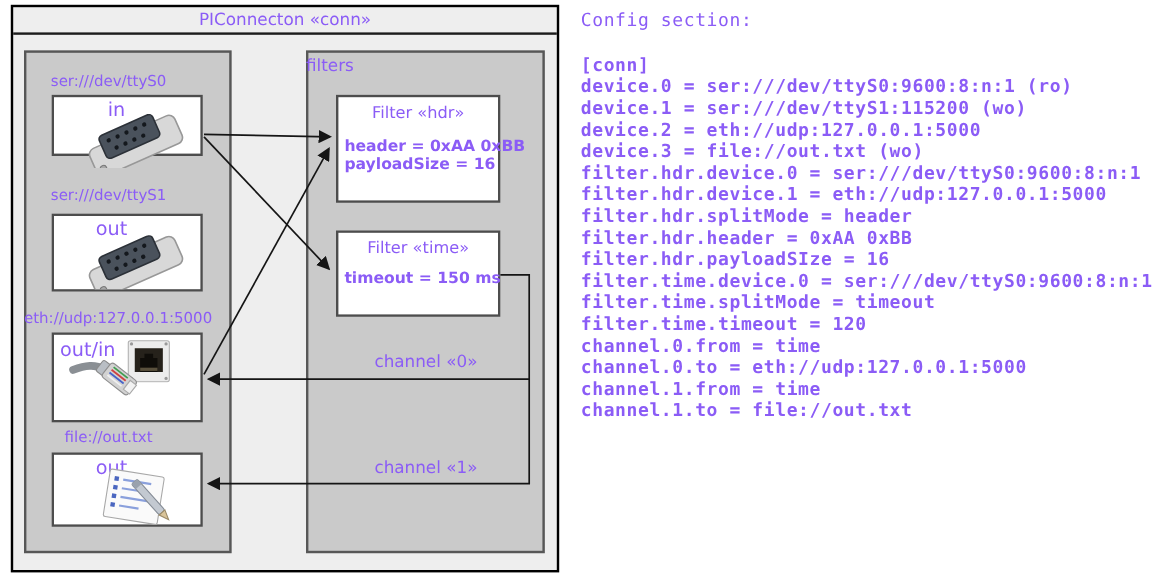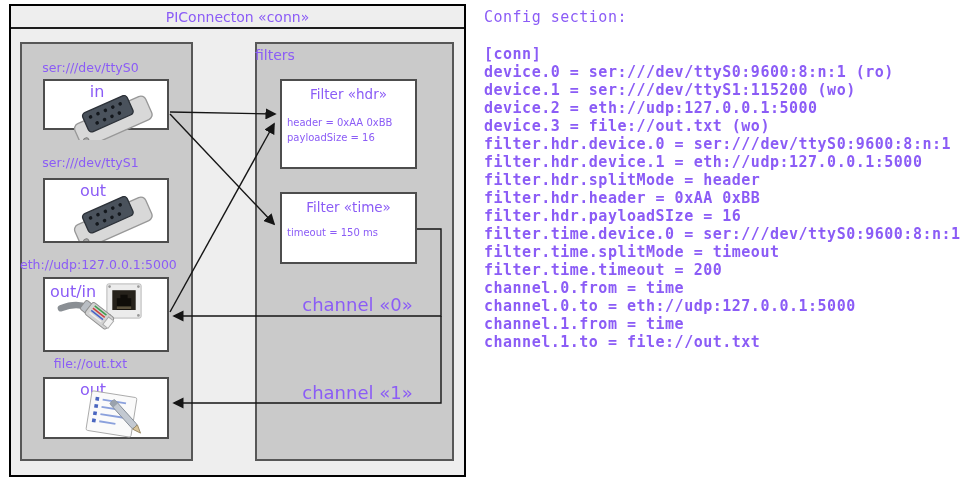--- a/index.html
+++ b/index.html
@@ -37,25 +37,25 @@
   .filter-box {
     left: 280px; width: 137px;
     background: #ffffff; border: 2px solid #4d4d4d;
   }
   .filter-title {
     position: absolute; left: 0; top: 5px; width: 100%;
     text-align: center; font-size: 13.5px;
   }
   .filter-params {
     position: absolute; left: 5px;
-    font-size: 10px; line-height: 15px; white-space: nowrap;
+    font-size: 13px; line-height: 15px; white-space: nowrap; font-weight: bold;
   }
   .channel-label {
-    left: 300px; width: 115px; text-align: center;
-    font-size: 18px; white-space: nowrap;
+    left: 312px; width: 115px; text-align: left;
+    font-size: 14px; white-space: nowrap;
   }
   .config-heading {
     left: 484px; top: 8px;
     font-family: "DejaVu Sans Mono", monospace; font-weight: normal;
     font-size: 15px; letter-spacing: 0.5px;
   }
   .config-block {
     left: 484px; top: 45px; width: 478px;
     font-family: "DejaVu Sans Mono", monospace; font-weight: bold;
     font-size: 15px; letter-spacing: 0.5px;
@@ -209,20 +209,20 @@
     <div class="cfg-line">device.1 = ser:///dev/ttyS1:115200 (wo)</div>
     <div class="cfg-line">device.2 = eth://udp:127.0.0.1:5000</div>
     <div class="cfg-line">device.3 = file://out.txt (wo)</div>
     <div class="cfg-line">filter.hdr.device.0 = ser:///dev/ttyS0:9600:8:n:1</div>
     <div class="cfg-line">filter.hdr.device.1 = eth://udp:127.0.0.1:5000</div>
     <div class="cfg-line">filter.hdr.splitMode = header</div>
     <div class="cfg-line">filter.hdr.header = 0xAA 0xBB</div>
     <div class="cfg-line">filter.hdr.payloadSIze = 16</div>
     <div class="cfg-line">filter.time.device.0 = ser:///dev/ttyS0:9600:8:n:1</div>
     <div class="cfg-line">filter.time.splitMode = timeout</div>
-    <div class="cfg-line">filter.time.timeout = 200</div>
+    <div class="cfg-line">filter.time.timeout = 120</div>
     <div class="cfg-line">channel.0.from = time</div>
     <div class="cfg-line">channel.0.to = eth://udp:127.0.0.1:5000</div>
     <div class="cfg-line">channel.1.from = time</div>
     <div class="cfg-line">channel.1.to = file://out.txt</div>
   </div>
 
 </div>
 
 </body></html>

